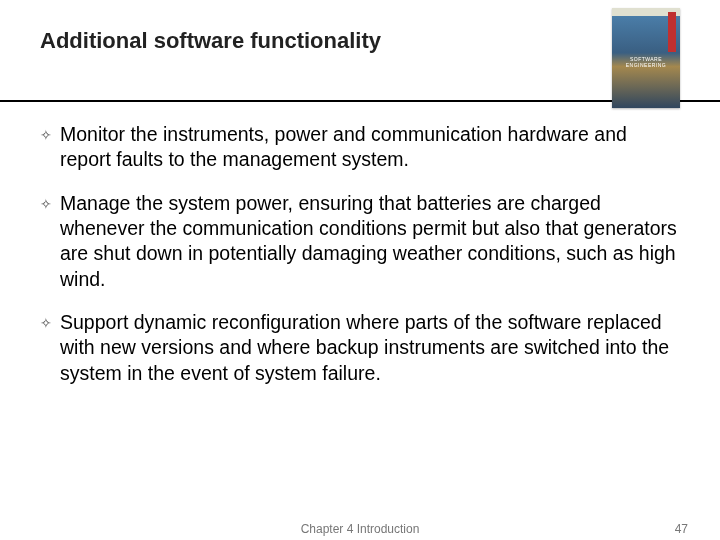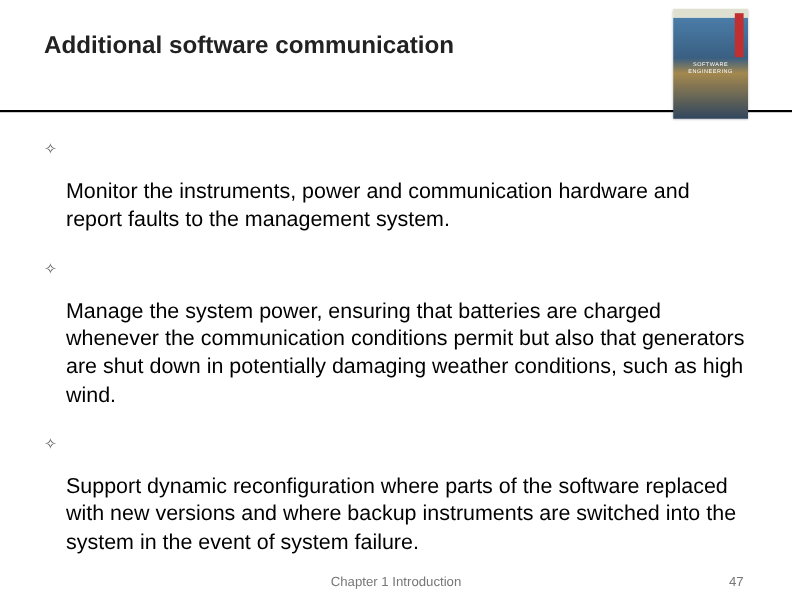--- a/index.html
+++ b/index.html
@@ -68,48 +68,47 @@
       color: #000;
     }
     .bullet-mark {
       flex: 0 0 20px;
       font-size: 14px;
       color: #555;
       padding-top: 4px;
     }
     .bullet-text {
       flex: 1;
-      margin-top: 40px;
     }
     .footer {
       position: absolute;
       bottom: 18px;
       left: 0;
       right: 0;
       font-size: 12px;
       color: #777;
     }
     .footer-center {
       position: absolute;
       left: 0;
       right: 0;
       text-align: center;
     }
     .footer-page {
       position: absolute;
-      right: 44px;
+      right: 32px;
     }
   </style>
 </head>
 <body>
 
 <div class="slide">
 
   <div class="header">
-    <div class="title">Additional software communication</div>
+    <div class="title">Additional software functionality</div>
     <div class="book-cover">
       <div class="label">SOFTWARE ENGINEERING</div>
     </div>
   </div>
 
   <div class="content">
     <div class="bullet">
       <div class="bullet-mark">✧</div>
       <div class="bullet-text">Monitor the instruments, power and communication hardware and report faults to the management system.</div>
     </div>
@@ -117,17 +116,17 @@
       <div class="bullet-mark">✧</div>
       <div class="bullet-text">Manage the system power, ensuring that batteries are charged whenever the communication conditions permit but also that generators are shut down in potentially damaging weather conditions, such as high wind.</div>
     </div>
     <div class="bullet">
       <div class="bullet-mark">✧</div>
       <div class="bullet-text">Support dynamic reconfiguration where parts of the software replaced with new versions and where backup instruments are switched into the system in the event of system failure.</div>
     </div>
   </div>
 
   <div class="footer">
-    <div class="footer-center">Chapter 1 Introduction</div>
+    <div class="footer-center">Chapter 4 Introduction</div>
     <div class="footer-page">47</div>
   </div>
 
 </div>
 
 </body></html>

